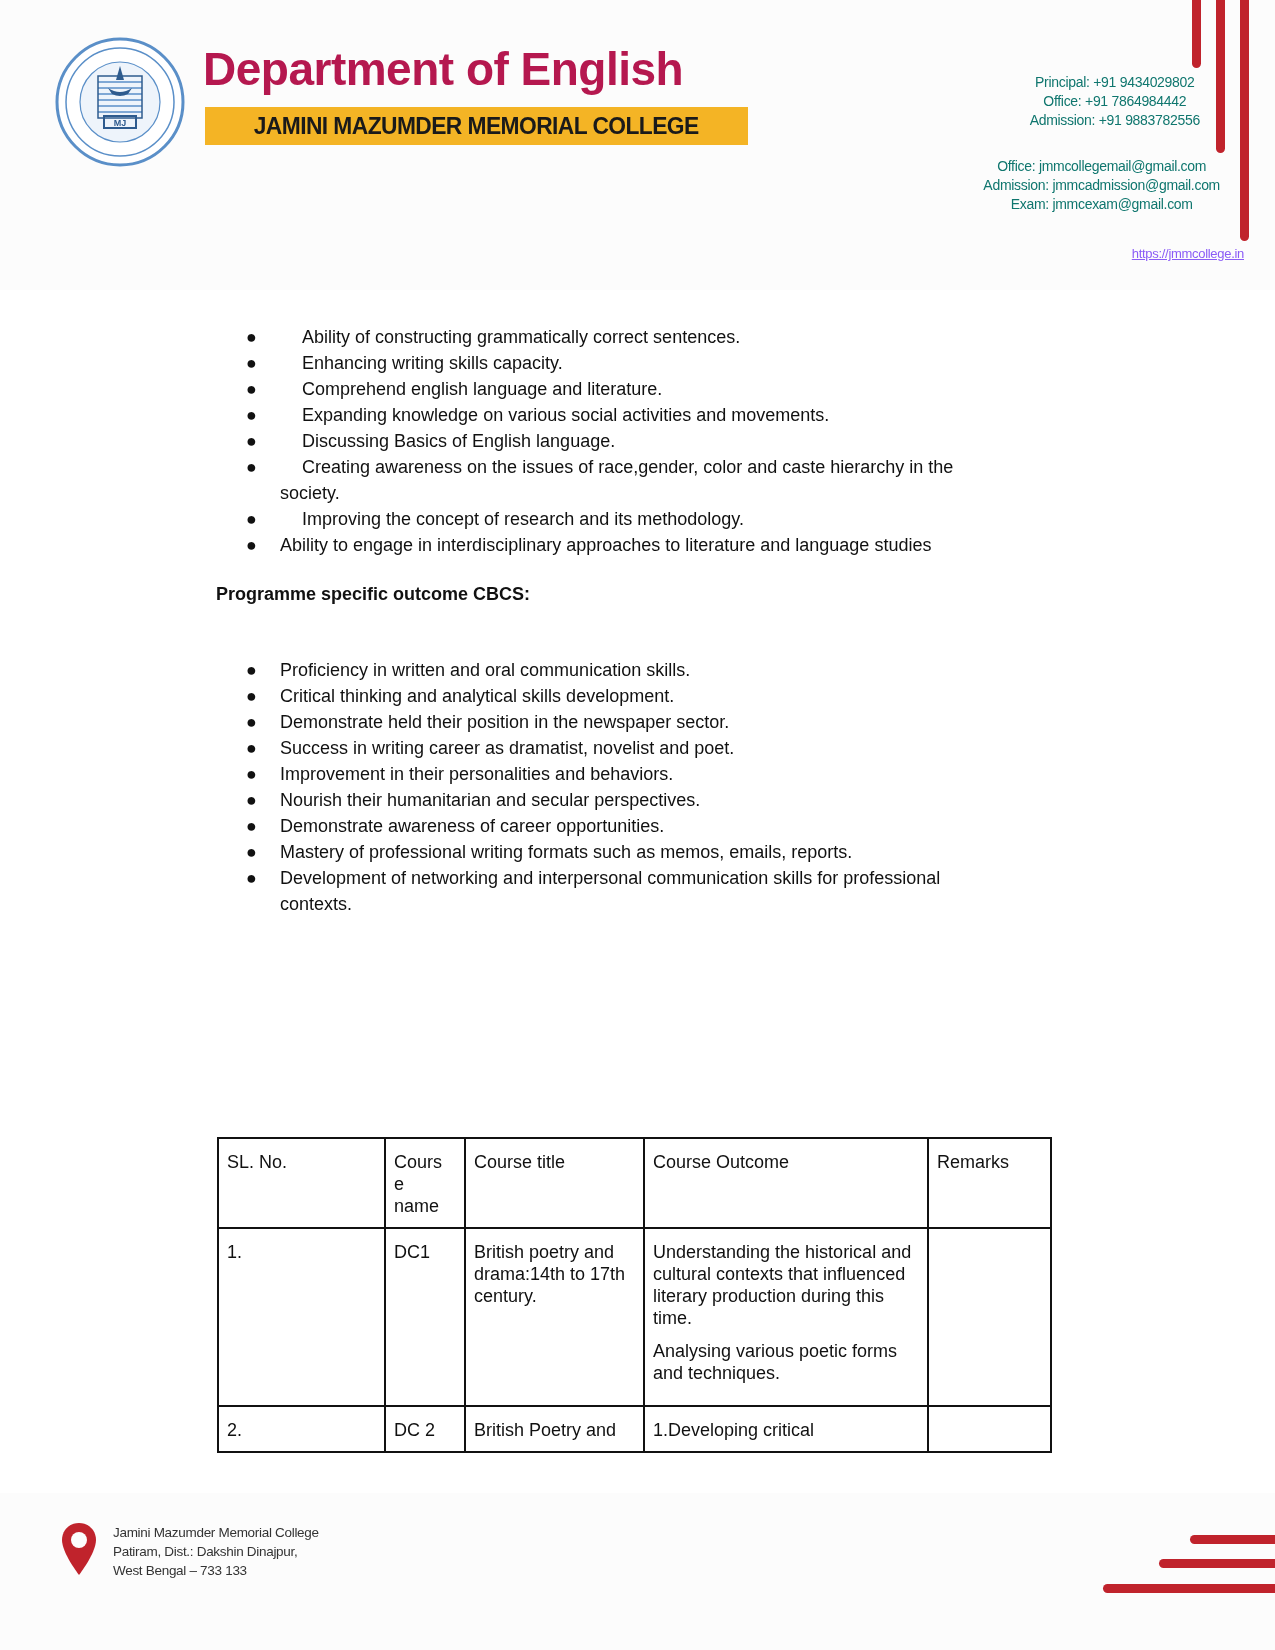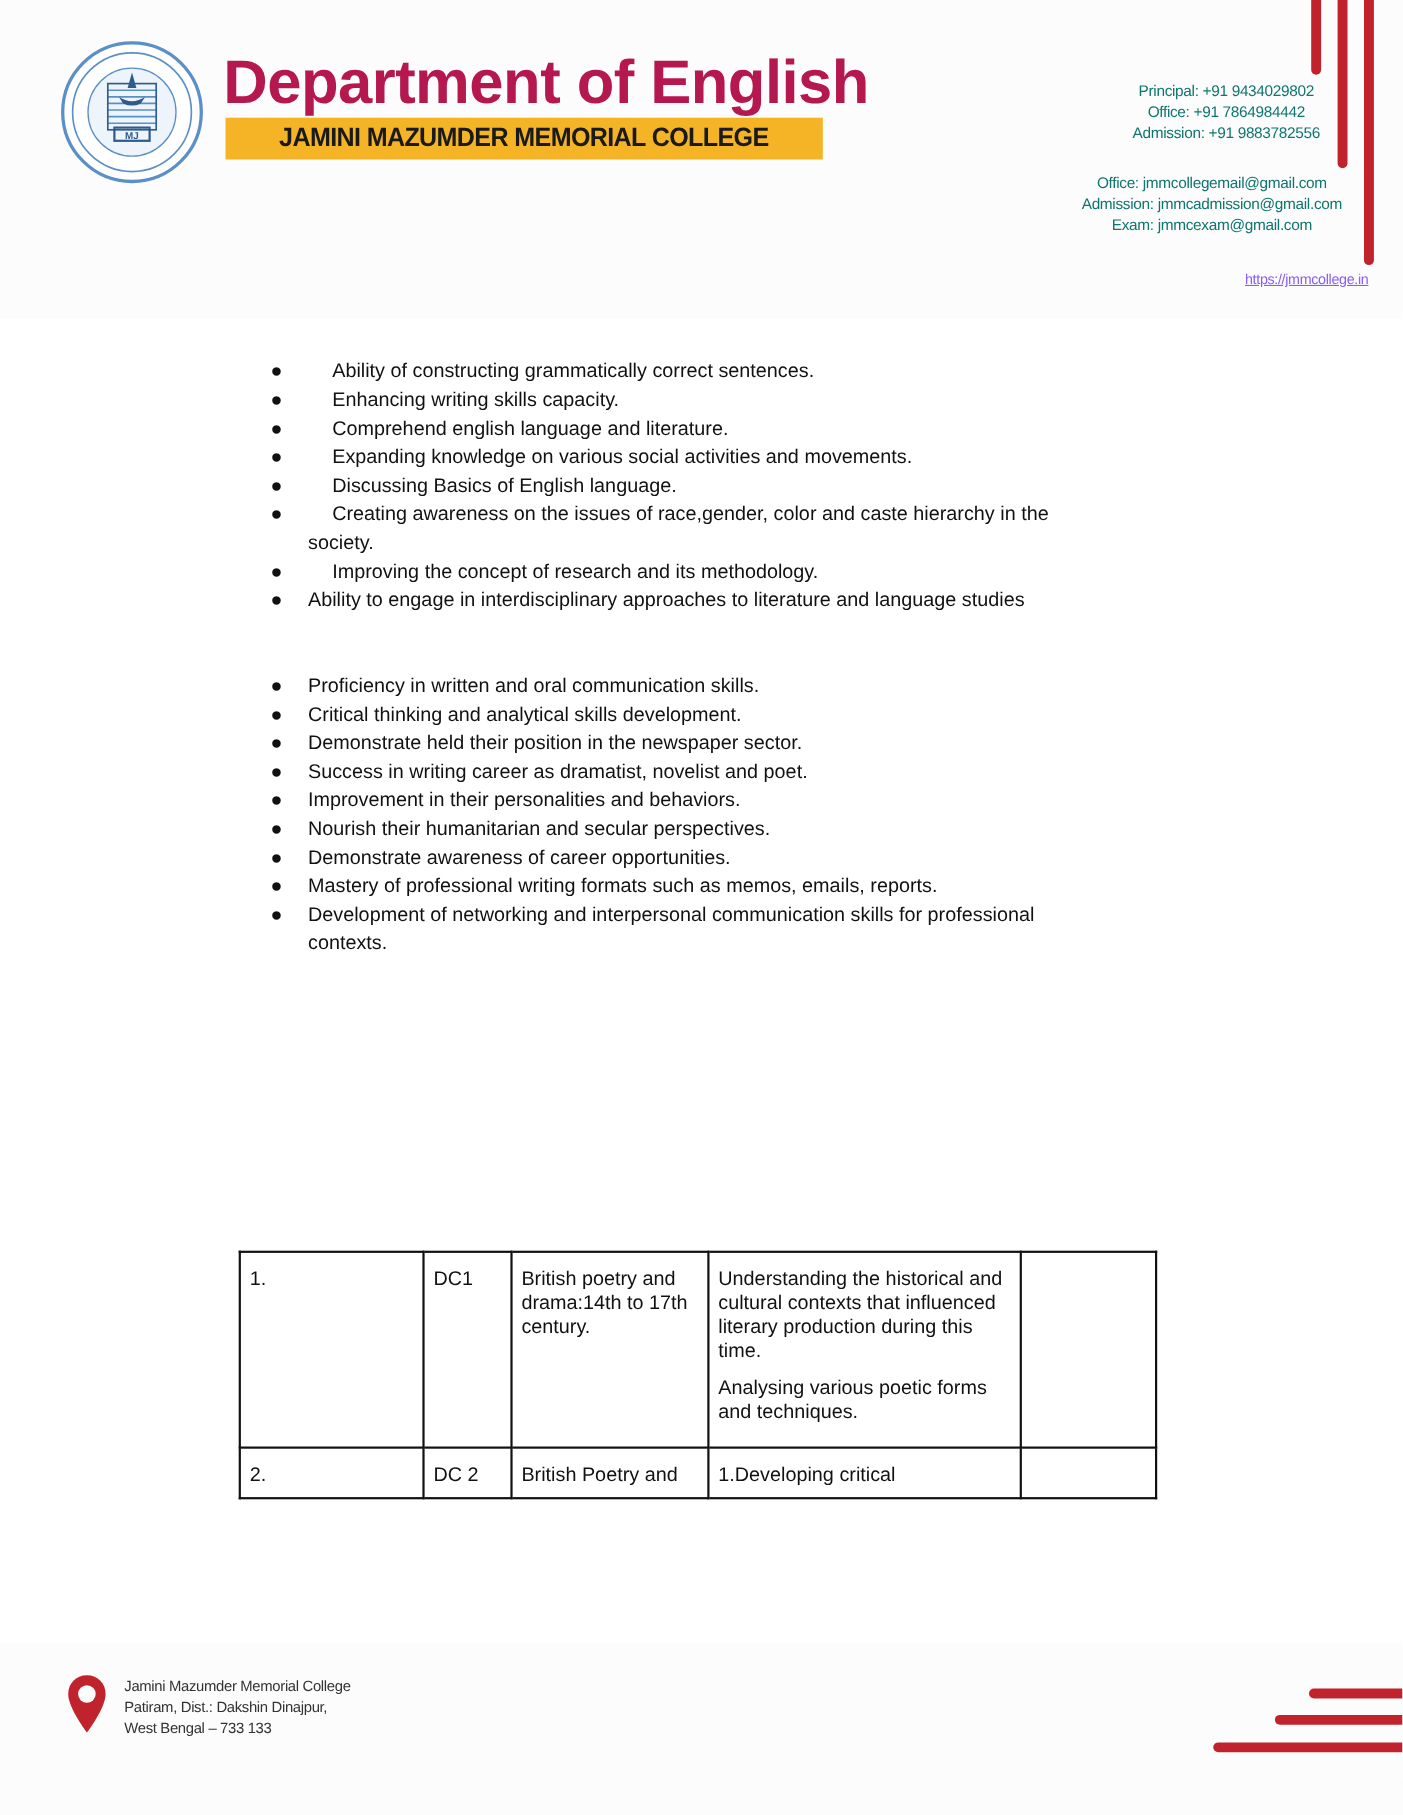--- a/index.html
+++ b/index.html
@@ -7,21 +7,21 @@
     width: 1275px; height: 1650px; position: relative; overflow: hidden;
     background: #ffffff; color: #111;
     font-family: "Liberation Sans", sans-serif;
   }
   .header-band { position: absolute; left: 0; top: 0; width: 1275px; height: 290px; background: #fcfcfc; }
   .footer-band { position: absolute; left: 0; top: 1493px; width: 1275px; height: 157px; background: #fcfcfc; }
 
   .logo { position: absolute; left: 54px; top: 36px; width: 132px; height: 132px; }
   .title-main {
     position: absolute; left: 203px; top: 42px; margin: 0;
-    font-size: 56px; font-weight: bold; color: #b5184f; letter-spacing: -0.5px;
+    font-size: 46px; font-weight: bold; color: #b5184f; letter-spacing: -0.5px;
     font-family: "Liberation Sans", sans-serif;
   }
   .college-band {
     position: absolute; left: 205px; top: 107px; width: 543px; height: 38px;
     background: #f4b425; display: flex; align-items: center; justify-content: center;
   }
   .college-band span { font-size: 24px; font-weight: bold; color: #1a1a1a; letter-spacing: -0.6px; transform: scaleX(0.95); }
 
   .vbar { position: absolute; top: 0; width: 9px; background: #c0232c; border-radius: 0 0 5px 5px; }
 
@@ -125,20 +125,21 @@
     <li>
         <span class="bullet">●</span>
         <span style="display:block;padding-left:86px;">Improving the concept of research and its methodology.</span>
       </li>
     <li>
         <span class="bullet">●</span>
         <span style="display:block;padding-left:64px;">Ability to engage in interdisciplinary approaches to literature and language studies</span>
       </li>
   </ul>
 
+  <p class="sec-heading" style="margin-top:26px;">Programme specific outcome CBCS:</p>
   <ul class="outcomes" style="margin-top:52px;">
     <li>
         <span class="bullet">●</span>
         <span style="display:block;padding-left:64px;">Proficiency in written and oral communication skills.</span>
       </li>
     <li>
         <span class="bullet">●</span>
         <span style="display:block;padding-left:64px;">Critical thinking and analytical skills development.</span>
       </li>
     <li>
@@ -175,20 +176,31 @@
 
 <table class="courses">
   <colgroup>
     <col style="width:167px">
       <col style="width:80px">
       <col style="width:179px">
       <col style="width:284px">
       <col style="width:123px">
   </colgroup>
   <tbody>
+      <tr style="height:88px;">
+    <th>SL. No.</th>
+    <th>
+      <span style="white-space:pre-line;">Cours
+e
+name</span>
+    </th>
+    <th>Course title</th>
+    <th>Course Outcome</th>
+    <th>Remarks</th>
+  </tr>
   <tr style="height:178px;">
     <td>1.</td>
     <td>DC1</td>
     <td>British poetry and drama:14th to 17th century.</td>
     <td>
       <div>Understanding the historical and cultural contexts that influenced literary production during this time.</div>
       <div style="margin-top:11px;">Analysing various poetic forms and techniques.</div>
     </td>
     <td></td>
   </tr>

